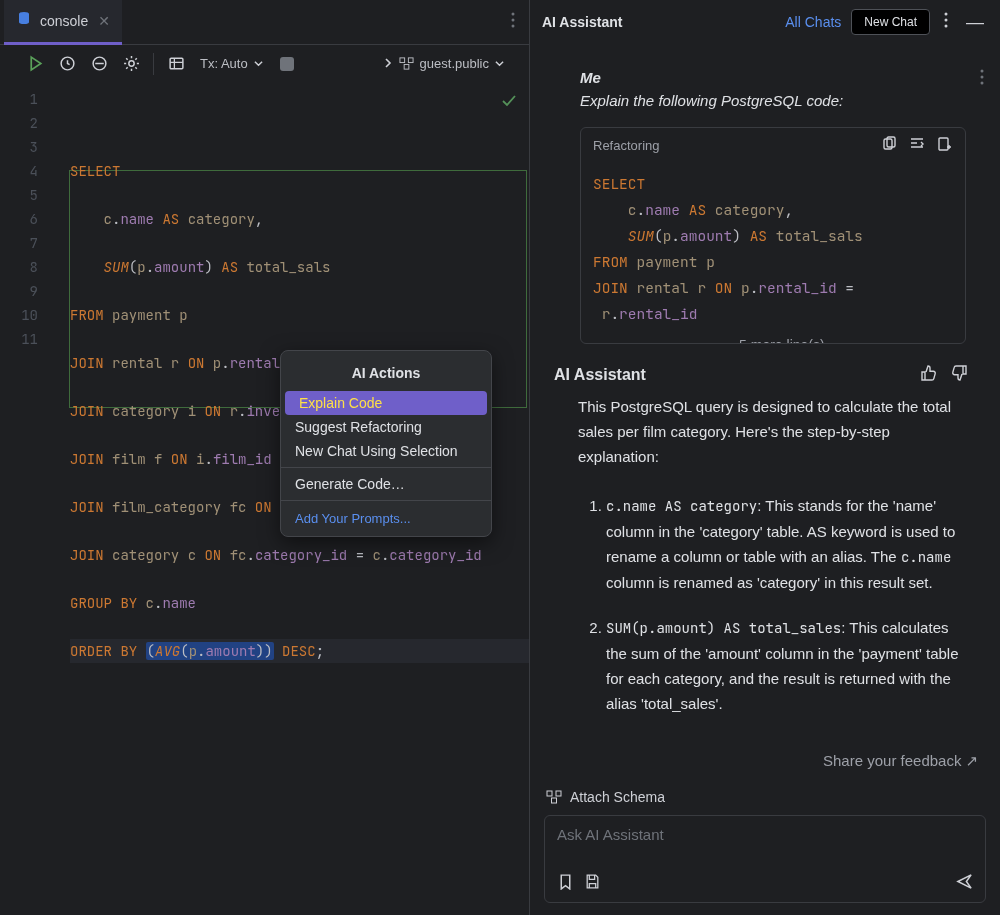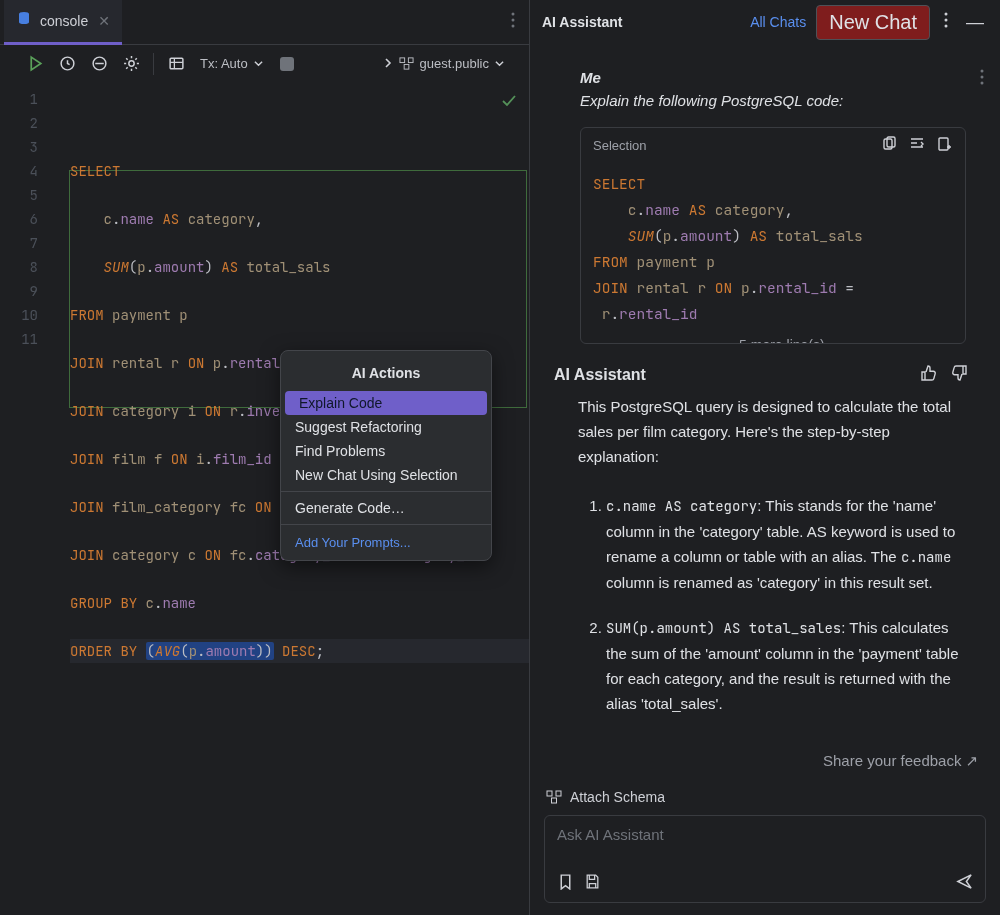--- a/index.html
+++ b/index.html
@@ -134,21 +134,21 @@
     font-size: 14px;
   }
   .ai-popup-item {
     padding: 4px 14px;
     height: 24px;
     cursor: pointer;
     color: #dfe1e5;
     font-size: 14px;
     display: flex; align-items: center;
   }
-  .ai-popup-item.selected { background: #6f5fc9; border-radius: 4px; margin: 0 4px; color: #0f172a; }
+  .ai-popup-item.selected { background: #6f5fc9; border-radius: 4px; margin: 0 4px; color: #fde047; }
   .ai-popup-sep { height: 1px; background: #43454a; margin: 4px 0; }
   .ai-popup-link {
     padding: 6px 14px 10px 14px;
     color: #5a8fef;
     font-size: 13px;
     cursor: pointer;
   }
   
   .right-pane {
     flex: 1; height: 915px;
@@ -158,23 +158,23 @@
   .ai-header {
     height: 45px;
     display: flex; align-items: center;
     padding: 0 12px; gap: 6px;
     border-bottom: 1px solid #1e1f22;
   }
   .ai-title { font-size: 14px; font-weight: 600; color: #dfe1e5; }
   .ai-header-right { margin-left: auto; display: flex; align-items: center; gap: 10px; }
   .ai-link { color: #5a8fef; font-size: 14px; cursor: pointer; }
   .ai-newchat {
-    background: #7f1d1d; border: 1px solid #4e5157;
+    background: #000000; border: 1px solid #4e5157;
     border-radius: 4px; padding: 5px 12px;
-    color: #dfe1e5; font-size: 20px; cursor: pointer;
+    color: #dfe1e5; font-size: 12px; cursor: pointer;
   }
   .ai-header .vmore { padding: 4px; cursor: pointer; color: #ced0d6; }
   .ai-header .minus { padding: 4px; cursor: pointer; color: #ced0d6; font-size: 18px; }
   .conversation {
     flex: 1;
     overflow: hidden;
     padding: 12px;
     position: relative;
     display: flex; flex-direction: column;
   }
@@ -375,21 +375,20 @@
 <div class="code-line"><span class="kw">JOIN</span> <span class="id">category</span> <span class="id">c</span> <span class="kw">ON</span> <span class="id">fc</span><span class="dot">.</span><span class="fld">category_id</span> <span class="op">=</span> <span class="id">c</span><span class="dot">.</span><span class="fld">category_id</span></div>
 <div class="code-line"><span class="kw">GROUP BY</span> <span class="id">c</span><span class="dot">.</span><span class="fld">name</span></div>
 <div class="code-line active"><span class="kw">ORDER BY</span> <span class="sel-bg"><span class="p">(</span><span class="fn">AVG</span><span class="p">(</span><span class="id">p</span><span class="dot">.</span><span class="fld">amount</span><span class="p">))</span></span> <span class="kw">DESC</span><span class="p">;</span></div>
       </div>
     </div>
 
     <div class="ai-popup">
       <div class="ai-popup-title">AI Actions</div>
       <div class="ai-popup-item selected">Explain Code</div>
       <div class="ai-popup-item">Suggest Refactoring</div>
-      <div class="ai-popup-item">Find Problems</div>
       <div class="ai-popup-item">New Chat Using Selection</div>
       <div class="ai-popup-sep"></div>
       <div class="ai-popup-item">Generate Code…</div>
       <div class="ai-popup-sep"></div>
       <div class="ai-popup-link">Add Your Prompts...</div>
     </div>
   </div>
 
   <div class="right-pane">
     <div class="ai-header">
@@ -417,21 +416,21 @@
               <circle cx="2" cy="8" r="1.5" fill="currentColor"></circle>
               <circle cx="2" cy="14" r="1.5" fill="currentColor"></circle>
             </svg>
         </span>
         <div class="me-label">Me</div>
         <div class="me-text">Explain the following PostgreSQL code:</div>
       </div>
 
       <div class="code-card">
         <div class="code-card-head">
-          <span>Selection</span>
+          <span>Refactoring</span>
           <span class="rhs">
             <span><svg viewBox="0 0 16 16">
                   <rect x="3" y="3" width="8" height="10" rx="1.5" stroke="currentColor" fill="none" stroke-width="1.4"></rect>
                   <rect x="6" y="1" width="8" height="10" rx="1.5" stroke="currentColor" fill="none" stroke-width="1.4"></rect>
                 </svg></span>
             <span><svg viewBox="0 0 16 16">
                   <path d="M2 3h12M2 7h6M2 11h12M12 6l2 2-2 2" stroke="currentColor" fill="none" stroke-width="1.4"></path>
                 </svg></span>
             <span><svg viewBox="0 0 16 16">
                   <rect x="2" y="2" width="9" height="12" rx="1" stroke="currentColor" fill="none" stroke-width="1.4"></rect>

